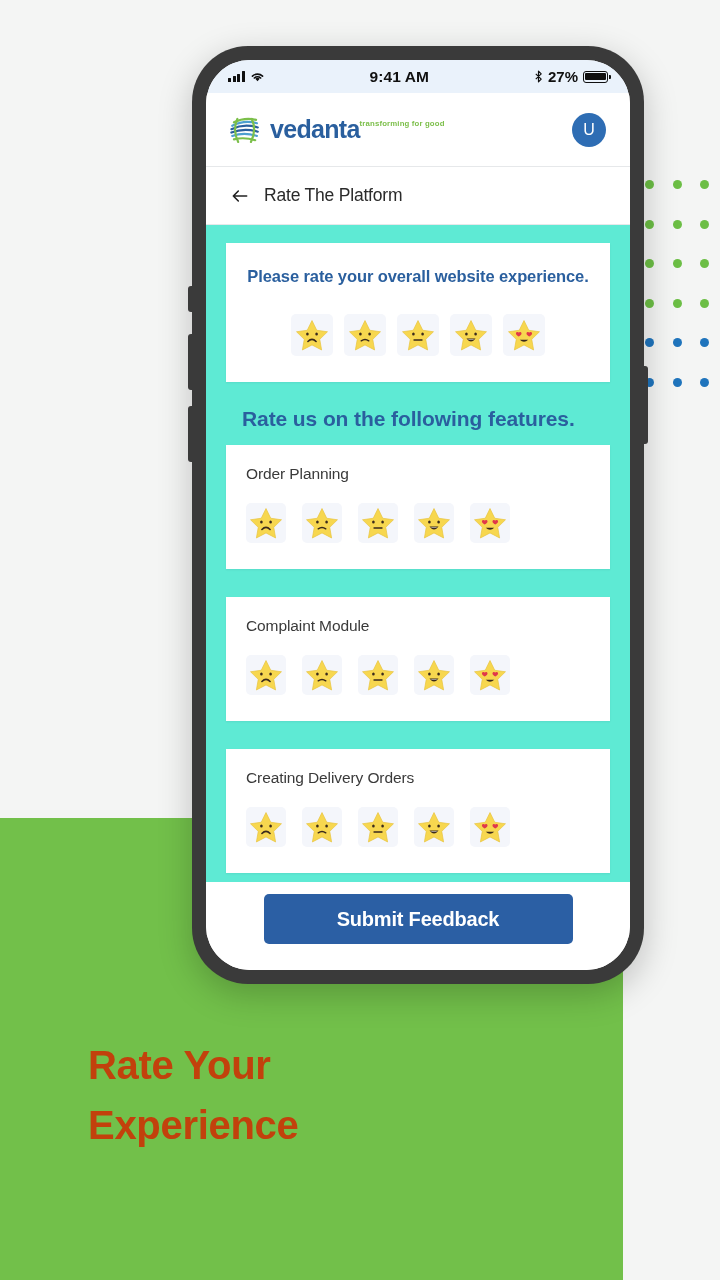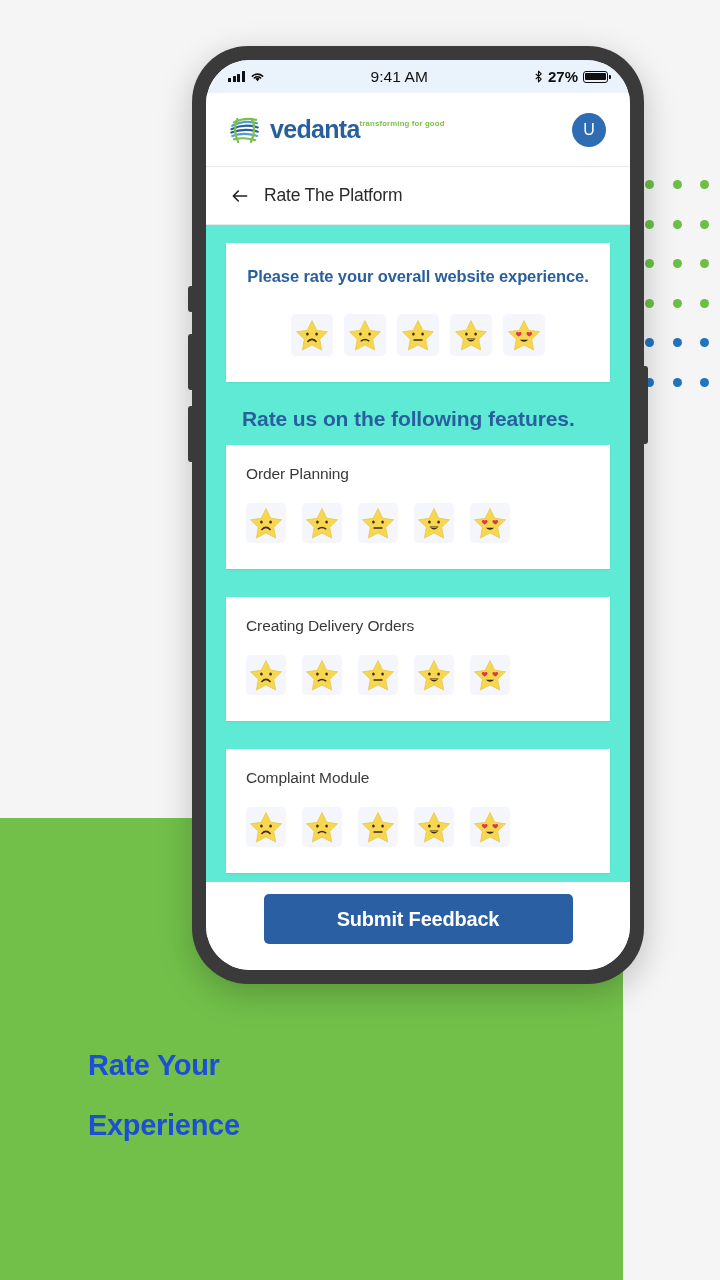--- a/index.html
+++ b/index.html
@@ -11,22 +11,22 @@
   }
   #stage { position: relative; width: 720px; height: 1280px; background: #f4f5f4; }
 
   
   .green-panel {
     position: absolute; left: 0; top: 818px; width: 623px; height: 462px;
     background: #72c04a;
   }
   .hero-text {
     position: absolute; left: 88px; top: 1035px; width: 520px;
-    color: #1d4ed8;
-    font-size: 29px; font-weight: 700; line-height: 60px;
+    color: #c2410c;
+    font-size: 40px; font-weight: 700; line-height: 60px;
     letter-spacing: -0.3px;
   }
   .hero-line { display: block; }
 
   .dot-grid { position: absolute; left: 645px; top: 180px; width: 75px; height: 220px; }
   .dot { position: absolute; width: 9px; height: 9px; border-radius: 50%; }
 
   
   .phone {
     position: absolute; left: 192px; top: 46px;
@@ -54,21 +54,21 @@
 
   
   .statusbar {
     flex: 0 0 33px;
     background: #eaf2fb;
     display: flex; align-items: center; justify-content: space-between;
     padding: 0 22px;
     font-size: 15px; font-weight: 700; color: #101010;
   }
   .sb-left, .sb-right { display: flex; align-items: center; gap: 5px; }
-  .sb-time { font-size: 15.5px; font-weight: 400; letter-spacing: 0.1px; }
+  .sb-time { font-size: 15.5px; font-weight: 700; letter-spacing: 0.1px; }
   .bars { display: flex; align-items: flex-end; gap: 1.5px; height: 11px; }
   .bars i { display: block; width: 3px; background: #101010; border-radius: 0.5px; }
   .bars i:nth-child(1){height:4px} .bars i:nth-child(2){height:6px}
   .bars i:nth-child(3){height:8.5px} .bars i:nth-child(4){height:11px}
   .battery {
     width: 25px; height: 12px; border: 1.6px solid #101010; border-radius: 3px;
     position: relative; padding: 1.4px;
   }
   .battery::after {
     content:""; position:absolute; right:-4px; top:3.5px; width:2px; height:4px;
@@ -361,21 +361,21 @@
                         <path d="M20 3 L25.6 14.4 L38.2 16.2 L29.1 25.1 L31.3 37.6 L20 31.7 L8.7 37.6 L10.9 25.1 L1.8 16.2 L14.4 14.4 Z" fill="#f7d74f" stroke="#e8c33c" stroke-width="0.8" stroke-linejoin="round"></path>
                         <path d="M13.8 17.2c-1.1-1.3-3.3-.8-3.3 1 0 1.6 2 2.9 3.3 3.7 1.3-.8 3.3-2.1 3.3-3.7 0-1.8-2.2-2.3-3.3-1z" fill="#e0384a"></path>
                         <path d="M26.2 17.2c-1.1-1.3-3.3-.8-3.3 1 0 1.6 2 2.9 3.3 3.7 1.3-.8 3.3-2.1 3.3-3.7 0-1.8-2.2-2.3-3.3-1z" fill="#e0384a"></path>
                         <path d="M15 25.6 Q20 30.4 25 25.6 Z" fill="#3a2a1c"></path>
                       </svg>
                     </span>
                   </div>
                 </div>
               </div>
               <div class="card feature-card">
-                <div class="feature-name">Creating Delivery Orders</div>
+                <div class="feature-name">Complaint Module</div>
                 <div class="feature-stars">
                   <div class="star-tile">
                     <span style="display: flex;">
                       <svg viewBox="0 0 40 40">
                         <path d="M20 3 L25.6 14.4 L38.2 16.2 L29.1 25.1 L31.3 37.6 L20 31.7 L8.7 37.6 L10.9 25.1 L1.8 16.2 L14.4 14.4 Z" fill="#f7d74f" stroke="#e8c33c" stroke-width="0.8" stroke-linejoin="round"></path>
                         <ellipse cx="14.6" cy="18.8" rx="1.55" ry="1.85" fill="#3a2a1c"></ellipse>
                         <ellipse cx="25.4" cy="18.8" rx="1.55" ry="1.85" fill="#3a2a1c"></ellipse>
                         <path d="M15.2 27.6 Q20 22.6 24.8 27.6" stroke="#3a2a1c" stroke-width="1.9" fill="none" stroke-linecap="round"></path>
                       </svg>
                     </span>
@@ -417,21 +417,21 @@
                         <path d="M20 3 L25.6 14.4 L38.2 16.2 L29.1 25.1 L31.3 37.6 L20 31.7 L8.7 37.6 L10.9 25.1 L1.8 16.2 L14.4 14.4 Z" fill="#f7d74f" stroke="#e8c33c" stroke-width="0.8" stroke-linejoin="round"></path>
                         <path d="M13.8 17.2c-1.1-1.3-3.3-.8-3.3 1 0 1.6 2 2.9 3.3 3.7 1.3-.8 3.3-2.1 3.3-3.7 0-1.8-2.2-2.3-3.3-1z" fill="#e0384a"></path>
                         <path d="M26.2 17.2c-1.1-1.3-3.3-.8-3.3 1 0 1.6 2 2.9 3.3 3.7 1.3-.8 3.3-2.1 3.3-3.7 0-1.8-2.2-2.3-3.3-1z" fill="#e0384a"></path>
                         <path d="M15 25.6 Q20 30.4 25 25.6 Z" fill="#3a2a1c"></path>
                       </svg>
                     </span>
                   </div>
                 </div>
               </div>
               <div class="card feature-card">
-                <div class="feature-name">Complaint Module</div>
+                <div class="feature-name">Creating Delivery Orders</div>
                 <div class="feature-stars">
                   <div class="star-tile">
                     <span style="display: flex;">
                       <svg viewBox="0 0 40 40">
                         <path d="M20 3 L25.6 14.4 L38.2 16.2 L29.1 25.1 L31.3 37.6 L20 31.7 L8.7 37.6 L10.9 25.1 L1.8 16.2 L14.4 14.4 Z" fill="#f7d74f" stroke="#e8c33c" stroke-width="0.8" stroke-linejoin="round"></path>
                         <ellipse cx="14.6" cy="18.8" rx="1.55" ry="1.85" fill="#3a2a1c"></ellipse>
                         <ellipse cx="25.4" cy="18.8" rx="1.55" ry="1.85" fill="#3a2a1c"></ellipse>
                         <path d="M15.2 27.6 Q20 22.6 24.8 27.6" stroke="#3a2a1c" stroke-width="1.9" fill="none" stroke-linecap="round"></path>
                       </svg>
                     </span>

